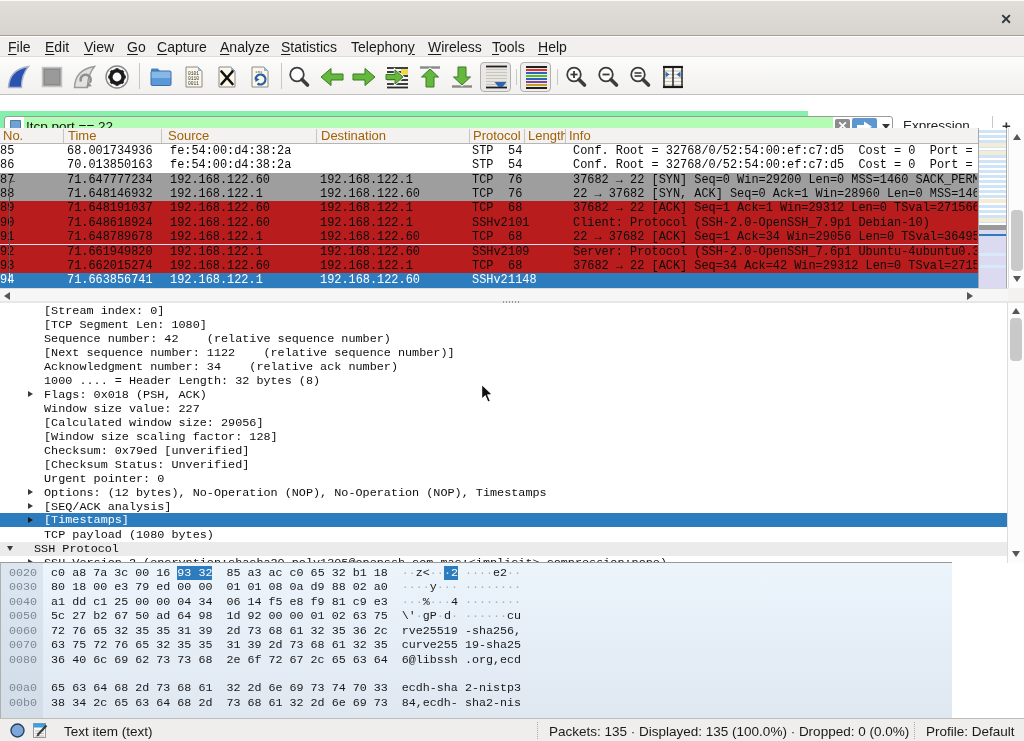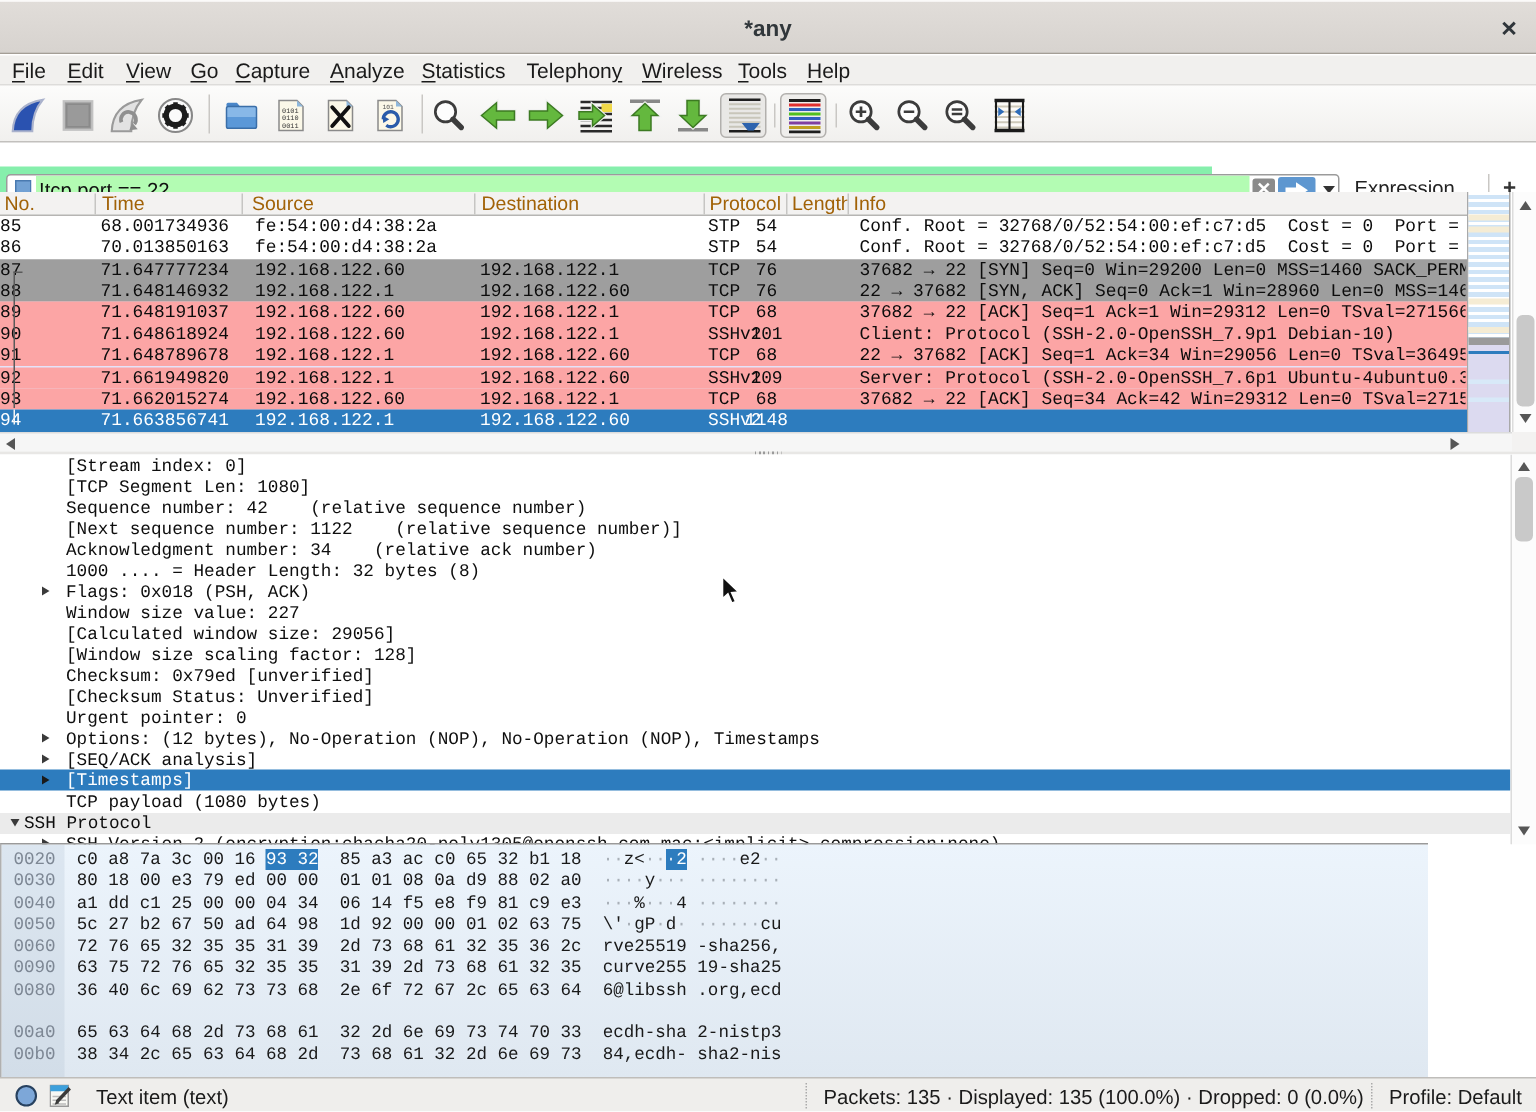--- a/index.html
+++ b/index.html
@@ -30,23 +30,23 @@
 #fplus{left:1002px;top:6px;font-size:15px;font-weight:bold;color:#333}
 
 #plist{left:0;top:128px;width:1024px;height:173px;background:#fff}
 #phead{left:0;top:0;width:978px;height:16px;background:#f3f2f1;border-bottom:1px solid #b6b5b3;font-size:13px;color:#a16207}
 #phead span{position:absolute;top:0}
 #phead i{position:absolute;top:1px;width:1px;height:14px;background:#c6c5c3;font-style:normal}
 .prow{position:absolute;left:0;width:978px;height:14.4px;font-family:"Liberation Mono",monospace;font-size:11.9px;line-height:14.4px;white-space:pre;overflow:hidden;color:#0c0c0c}
 .prow span{position:absolute;top:0;line-height:14.4px}
 .c-no{left:0;width:62px;text-align:left}
 .c-time{left:67px}.c-src{left:170px}.c-dst{left:320px}.c-proto{left:472px}
-.c-len{left:480px;width:62px;text-align:center}.c-info{left:573px;width:404px;overflow:hidden;height:14.4px}
+.c-len{left:508px;width:62px;text-align:left}.c-info{left:573px;width:404px;overflow:hidden;height:14.4px}
 .r-gray{background:#9e9e9e}
-.r-lav{background:#fca5a5}
+.r-lav{background:#b91c1c}
 .r-sel{background:#2d7cbe;color:#fff}
 
 #minimap{left:978px;top:0;width:29px;height:160px;border-left:1px solid #a9a9a9;border-right:1px solid #a9a9a9}
 .sb-v{background:#fcfcfc;border-left:1px solid #dcdcdc}
 .sb-h{background:#f6f6f6;border-top:1px solid #dcdcdc}
 .sb-thumb{position:absolute;background:#c9c9c9;border-radius:4px}
 .arr{position:absolute;width:0;height:0}
 
 #details{left:0;top:303px;width:1024px;height:260px;background:#fff;overflow:hidden}
 .dline{position:absolute;left:0;width:1007px;height:14px;font-family:"Liberation Mono",monospace;font-size:11.8px;line-height:14px;white-space:pre;color:#0e0e0e}
@@ -57,21 +57,20 @@
 #hexpane{left:0;top:562px;width:952px;height:156px;background:linear-gradient(#ecf4fc,#dfe8f1);border-top:1px solid #9a9a9a;border-left:1px solid #b0b0b0;overflow:hidden}
 .hline{position:absolute;left:8px;height:15px;font-family:"Liberation Mono",monospace;font-size:11.7px;line-height:15px;white-space:pre;color:#191919}
 .hoff{color:#7d8794}
 .hdot{color:#a9b0b8;font-style:normal}
 .hsel{background:#2d7cbe;color:#fff}
 
 #statusbar{left:0;top:718px;width:1024px;height:23px;background:#efeeec;border-top:1px solid #bfbdba;font-size:13.5px;color:#1a1a1a}
 </style></head>
 <body>
 <div class="abs" id="titlebar">
-    <div class="abs t">*any</div>
     <div class="abs x">✕</div>
   </div>
 <div class="abs" id="menubar">
 <span style="left:8px"><u>F</u>ile</span>
 <span style="left:45px"><u>E</u>dit</span>
 <span style="left:84px"><u>V</u>iew</span>
 <span style="left:127px"><u>G</u>o</span>
 <span style="left:157px"><u>C</u>apture</span>
 <span style="left:220px"><u>A</u>nalyze</span>
 <span style="left:281px"><u>S</u>tatistics</span>
@@ -335,38 +334,38 @@
   <div class="dline" style="top:140.5px;left:44px">Checksum: 0x79ed [unverified]</div>
   <div class="dline" style="top:154.5px;left:44px">[Checksum Status: Unverified]</div>
   <div class="dline" style="top:168.5px;left:44px">Urgent pointer: 0</div>
   <div class="tri" style="left:28px;top:186px;border-top:3.5px solid transparent;border-bottom:3.5px solid transparent;border-left:5px solid #3a3a3a"></div>
   <div class="dline" style="top:182.5px;left:44px">Options: (12 bytes), No-Operation (NOP), No-Operation (NOP), Timestamps</div>
   <div class="tri" style="left:28px;top:200px;border-top:3.5px solid transparent;border-bottom:3.5px solid transparent;border-left:5px solid #3a3a3a"></div>
   <div class="dline" style="top:196.5px;left:44px">[SEQ/ACK analysis]</div>
   <div class="dline dsel" style="top:210px;left:0;padding-left:44px">[Timestamps]</div>
   <div class="tri" style="left:28px;top:214px;border-top:3.5px solid transparent;border-bottom:3.5px solid transparent;border-left:5px solid #1a1a1a"></div>
   <div class="dline" style="top:224.5px;left:44px">TCP payload (1080 bytes)</div>
-  <div class="dline dgray" style="top:238.5px;left:0;padding-left:16px">SSH Protocol</div>
+  <div class="dline dgray" style="top:238.5px;left:0;padding-left:34px">SSH Protocol</div>
   <div class="tri" style="left:7px;top:243px;border-left:3.5px solid transparent;border-right:3.5px solid transparent;border-top:5px solid #3a3a3a"></div>
   <div class="tri" style="left:28px;top:256px;border-top:3.5px solid transparent;border-bottom:3.5px solid transparent;border-left:5px solid #3a3a3a"></div>
   <div class="dline" style="top:252.5px;left:44px">SSH Version 2 (encryption:chacha20-poly1305@openssh.com mac:&lt;implicit&gt; compression:none)</div>
   <div class="abs sb-v" style="left:1007px;top:0;width:17px;height:260px">
     <div class="arr" style="left:4px;top:5px;border-left:4px solid transparent;border-right:4px solid transparent;border-bottom:6px solid #565656"></div>
     <div class="sb-thumb" style="left:2px;top:15px;width:12px;height:43px"></div>
     <div class="arr" style="left:4px;top:248px;border-left:4px solid transparent;border-right:4px solid transparent;border-top:6px solid #565656"></div>
   </div>
 </div>
 <div class="abs" id="hexpane">
     <div class="abs" style="left:0;top:0;width:42px;height:155px;background:rgba(165,180,200,0.22)"></div>
   <div class="hline" style="top:3px"><span class="hoff">0020</span>  c0 a8 7a 3c 00 16 <span class="hsel">93 32</span>  85 a3 ac c0 65 32 b1 18  <i class="hdot">··</i>z&lt;<i class="hdot">··</i><span class="hsel"><i style="color:#d8e6f4;font-style:normal">·</i>2</span> <i class="hdot">····</i>e2<i class="hdot">··</i></div>
   <div class="hline" style="top:17.4px"><span class="hoff">0030</span>  80 18 00 e3 79 ed 00 00  01 01 08 0a d9 88 02 a0  <i class="hdot">····</i>y<i class="hdot">··· ········</i></div>
   <div class="hline" style="top:31.8px"><span class="hoff">0040</span>  a1 dd c1 25 00 00 04 34  06 14 f5 e8 f9 81 c9 e3  <i class="hdot">···</i>%<i class="hdot">···</i>4 <i class="hdot">········</i></div>
   <div class="hline" style="top:46.3px"><span class="hoff">0050</span>  5c 27 b2 67 50 ad 64 98  1d 92 00 00 01 02 63 75  \'<i class="hdot">·</i>gP<i class="hdot">·</i>d<i class="hdot">·</i> <i class="hdot">······</i>cu</div>
   <div class="hline" style="top:60.7px"><span class="hoff">0060</span>  72 76 65 32 35 35 31 39  2d 73 68 61 32 35 36 2c  rve25519 -sha256,</div>
-  <div class="hline" style="top:75.1px"><span class="hoff">0090</span>  63 75 72 76 65 32 35 35  31 39 2d 73 68 61 32 35  curve255 19-sha25</div>
+  <div class="hline" style="top:75.1px"><span class="hoff">0070</span>  63 75 72 76 65 32 35 35  31 39 2d 73 68 61 32 35  curve255 19-sha25</div>
   <div class="hline" style="top:89.5px"><span class="hoff">0080</span>  36 40 6c 69 62 73 73 68  2e 6f 72 67 2c 65 63 64  6@libssh .org,ecd</div>
   <div class="hline" style="top:118.4px"><span class="hoff">00a0</span>  65 63 64 68 2d 73 68 61  32 2d 6e 69 73 74 70 33  ecdh-sha 2-nistp3</div>
   <div class="hline" style="top:132.8px"><span class="hoff">00b0</span>  38 34 2c 65 63 64 68 2d  73 68 61 32 2d 6e 69 73  84,ecdh- sha2-nis</div>
   <div class="abs" style="left:1007px;top:0;width:17px;height:155px;background:#e2e2e2;border-left:1px solid #c6c6c6">
     <div class="arr" style="left:4px;top:6px;border-left:4px solid transparent;border-right:4px solid transparent;border-bottom:6px solid #565656"></div>
     <div class="abs" style="left:1px;top:16px;width:14px;height:25px;background:#fafafa;border:1px solid #adadad;border-radius:3px"></div>
     <div class="arr" style="left:4px;top:140px;border-left:4px solid transparent;border-right:4px solid transparent;border-top:6px solid #565656"></div>
   </div>
 </div>
 <div class="abs" id="statusbar">

